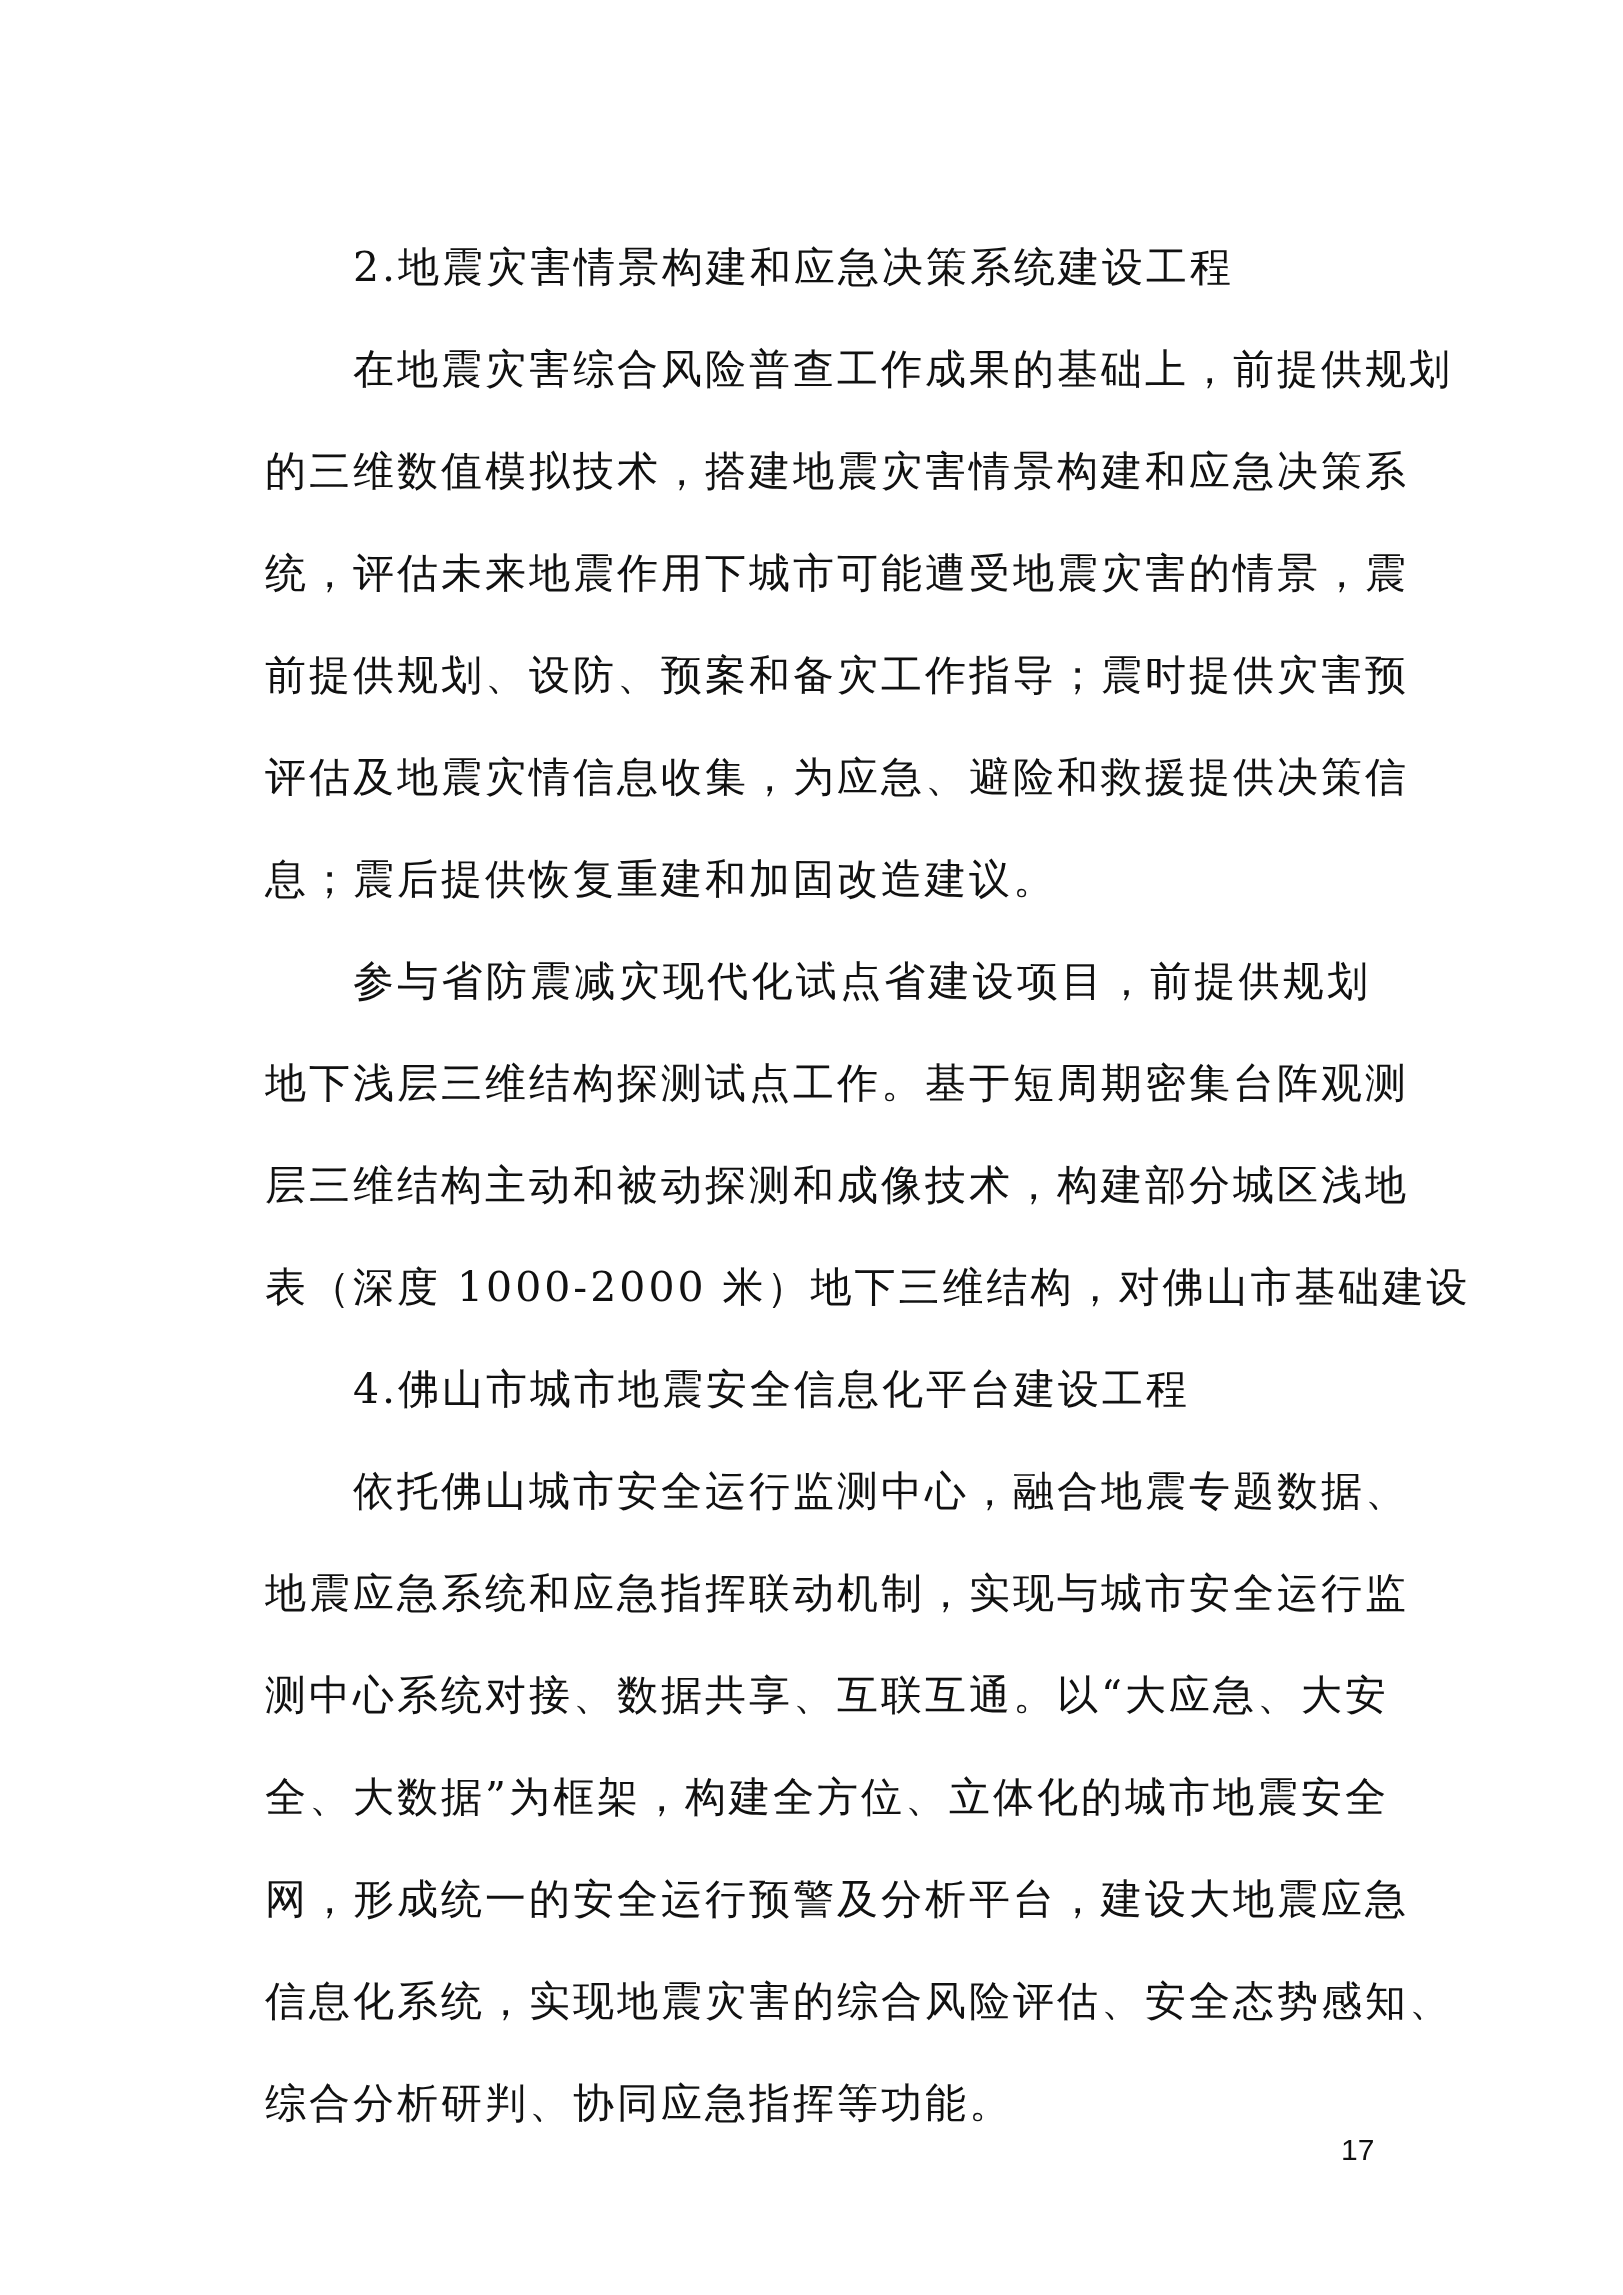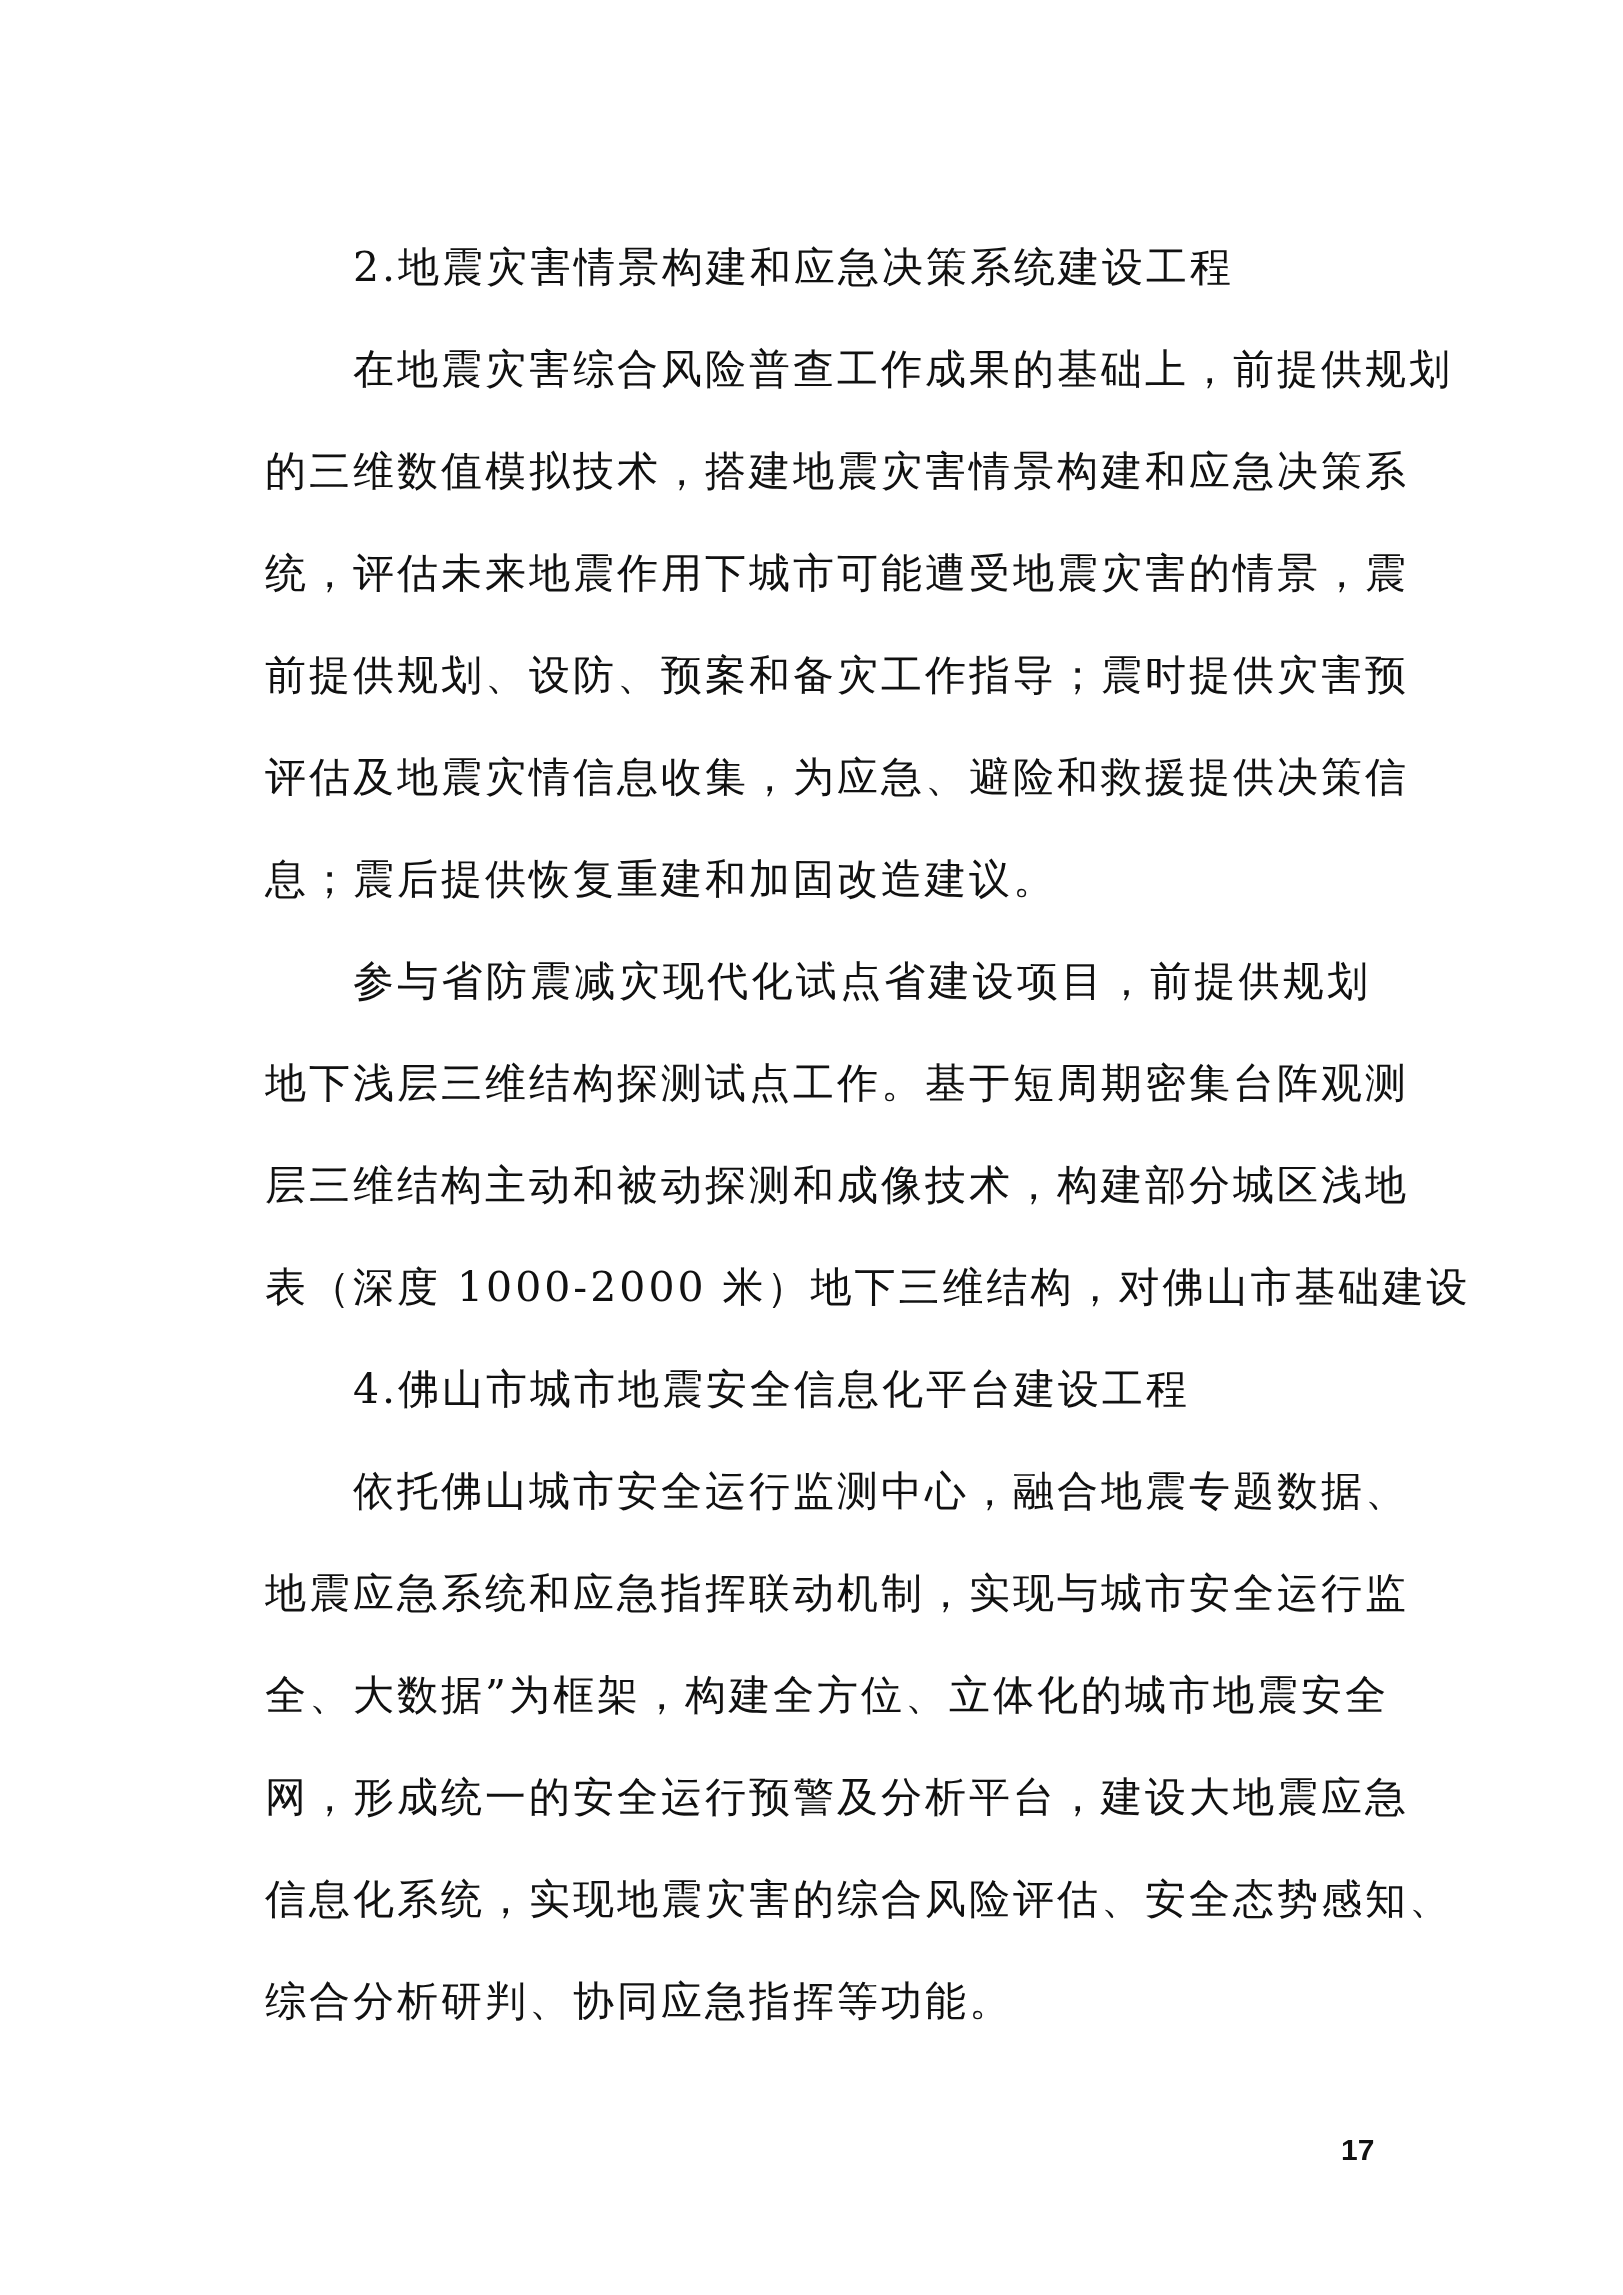--- a/index.html
+++ b/index.html
@@ -39,21 +39,20 @@
     text-align: justify;
     text-align-last: justify;
   }
   .page-number {
     position: absolute;
     left: 1341px;
     top: 2133px;
     font-family: "Liberation Sans", "DejaVu Sans", sans-serif;
     font-size: 30px;
     color: #111111;
-    font-weight: bold;
   }
 </style>
 </head>
 <body>
 
 <div class="page">
 
   <section>
     <p class="line heading">2.地震灾害情景构建和应急决策系统建设工程</p>
     <p class="line para-first justify">在地震灾害综合风险普查工作成果的基础上，前提供规划</p>
@@ -68,20 +67,21 @@
     <p class="line para-first justify">参与省防震减灾现代化试点省建设项目，前提供规划</p>
     <p class="line justify">地下浅层三维结构探测试点工作。基于短周期密集台阵观测</p>
     <p class="line justify">层三维结构主动和被动探测和成像技术，构建部分城区浅地</p>
     <p class="line justify">表（深度 1000-2000 米）地下三维结构，对佛山市基础建设</p>
   </section>
 
   <section>
     <p class="line heading">4.佛山市城市地震安全信息化平台建设工程</p>
     <p class="line para-first justify">依托佛山城市安全运行监测中心，融合地震专题数据、</p>
     <p class="line justify">地震应急系统和应急指挥联动机制，实现与城市安全运行监</p>
+    <p class="line justify">测中心系统对接、数据共享、互联互通。以“大应急、大安</p>
     <p class="line justify">全、大数据”为框架，构建全方位、立体化的城市地震安全</p>
     <p class="line justify">网，形成统一的安全运行预警及分析平台，建设大地震应急</p>
     <p class="line justify">信息化系统，实现地震灾害的综合风险评估、安全态势感知、</p>
     <p class="line">综合分析研判、协同应急指挥等功能。</p>
   </section>
 
 </div>
 
 <div class="page-number">17</div>
 

